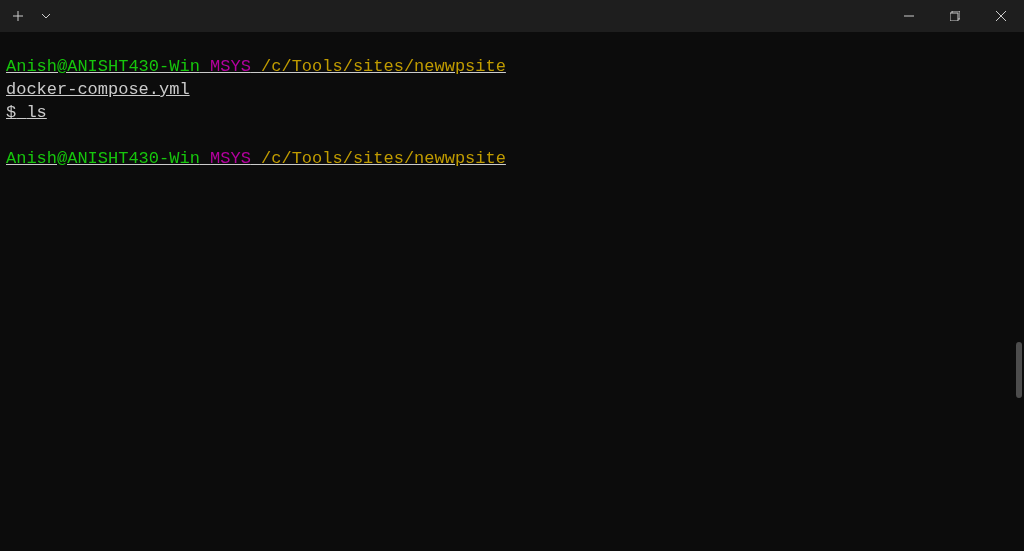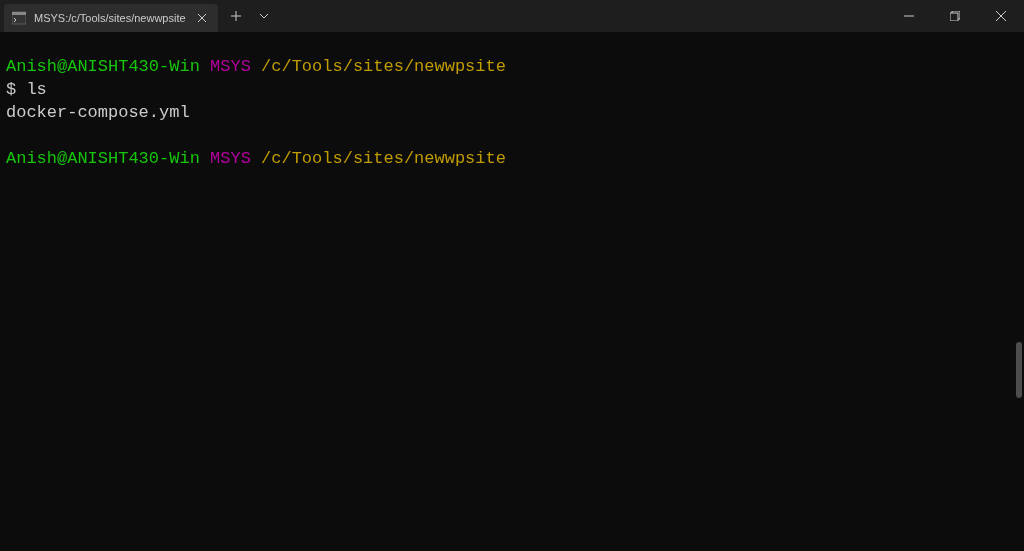--- a/index.html
+++ b/index.html
@@ -96,20 +96,21 @@
       cursor: pointer;
     }
     .terminal-body {
       padding: 24px 6px 6px 6px;
       font-size: 17px;
       line-height: 1.35;
       color: #cccccc;
     }
     .term-line {
       white-space: pre;
+      text-decoration: underline;
     }
     .user-host {
       color: #16c60c;
     }
     .msys {
       color: #b4009e;
     }
     .path {
       color: #c19c00;
     }
@@ -133,35 +134,20 @@
       height: 56px;
       background: #4d4d4d;
       border-radius: 3px;
     }
   </style>
 </head>
 <body>
 
 <div class="titlebar">
   <div class="tabs-area">
-    <div class="tab">
-      <span class="tab-icon">
-        <svg width="14" height="14" viewBox="0 0 14 14">
-          <rect x="0" y="1" width="14" height="12" fill="#333" stroke="#888" stroke-width="0.5"></rect>
-          <rect x="0" y="1" width="14" height="3" fill="#888"></rect>
-          <path d="M2 7 L4 9 L2 11" stroke="#ccc" stroke-width="1" fill="none"></path>
-        </svg>
-      </span>
-      <span class="tab-title">MSYS:/c/Tools/sites/newwpsite</span>
-      <span class="tab-close">
-        <svg width="10" height="10" viewBox="0 0 10 10">
-          <path d="M1 1 L9 9 M9 1 L1 9" stroke="#ccc" stroke-width="1"></path>
-        </svg>
-      </span>
-    </div>
     <div class="new-tab-btn">
       <svg width="12" height="12" viewBox="0 0 12 12">
         <path d="M6 1 L6 11 M1 6 L11 6" stroke="#ccc" stroke-width="1"></path>
       </svg>
     </div>
     <div class="dropdown-btn">
       <svg width="10" height="10" viewBox="0 0 10 10">
         <path d="M1 3 L5 7 L9 3" stroke="#ccc" stroke-width="1" fill="none"></path>
       </svg>
     </div>
@@ -181,19 +167,19 @@
     <div class="win-btn close">
       <svg width="10" height="10" viewBox="0 0 10 10">
         <path d="M0 0 L10 10 M10 0 L0 10" stroke="#ccc" stroke-width="1"></path>
       </svg>
     </div>
   </div>
 </div>
 
 <div class="terminal-body">
   <div class="term-line"><span class="user-host">Anish@ANISHT430-Win</span> <span class="msys">MSYS</span> <span class="path">/c/Tools/sites/newwpsite</span></div>
+  <div class="term-line output">docker-compose.yml</div>
   <div class="term-line"><span class="prompt-char">$</span> <span class="command">ls</span></div>
-  <div class="term-line output">docker-compose.yml</div>
   <div class="blank-line"></div>
   <div class="term-line"><span class="user-host">Anish@ANISHT430-Win</span> <span class="msys">MSYS</span> <span class="path">/c/Tools/sites/newwpsite</span></div>
 </div>
 
 <div class="scrollbar"></div>
 
 </body></html>

